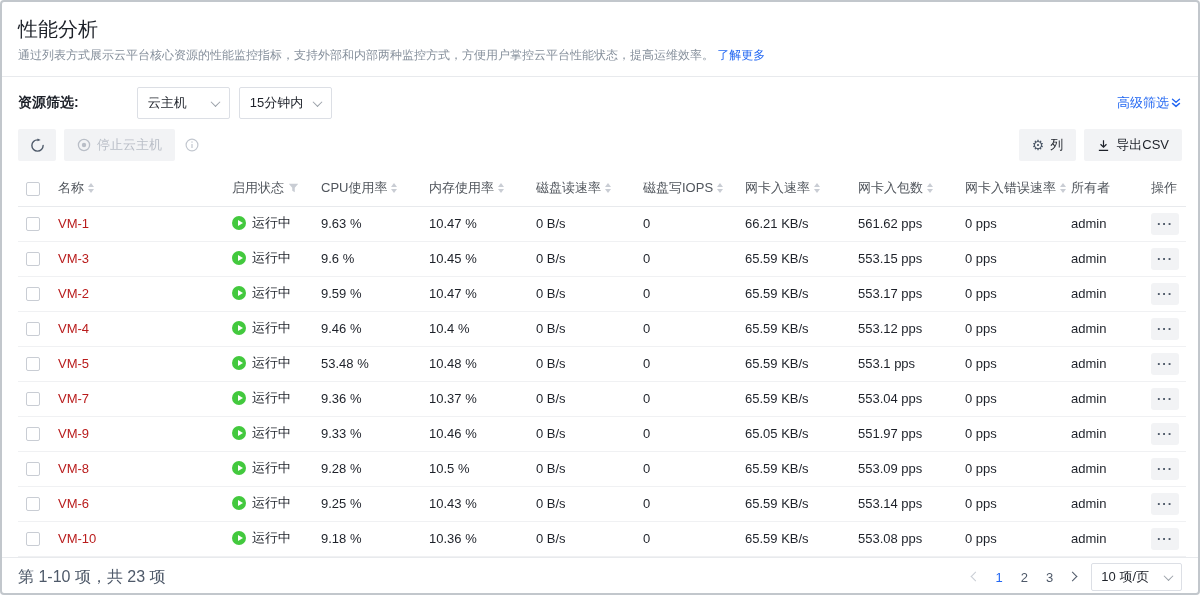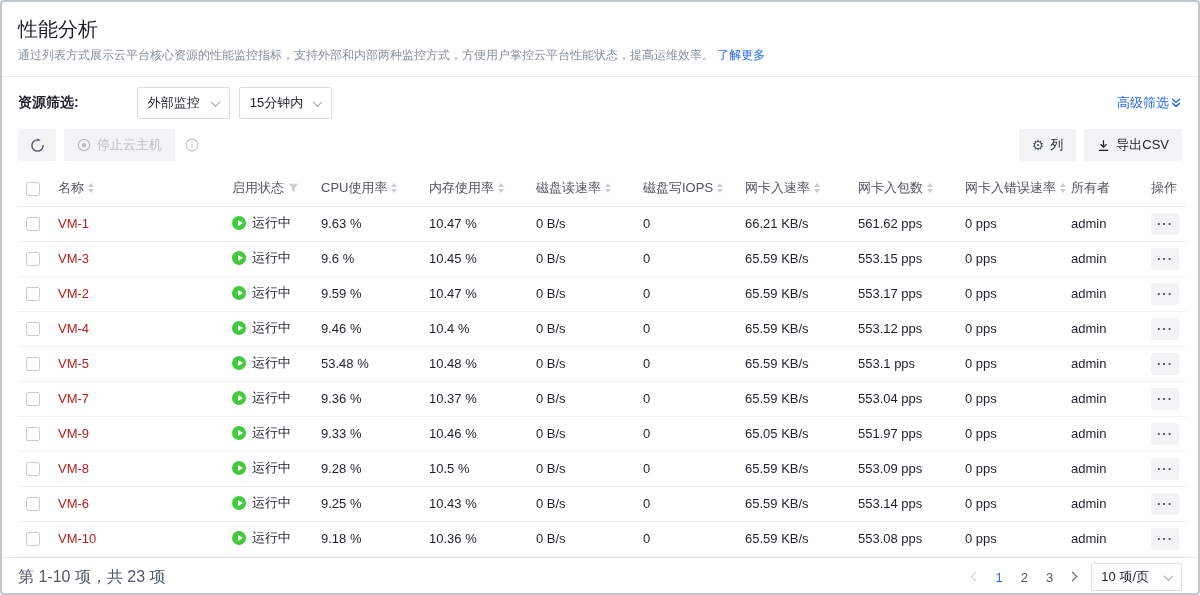--- a/index.html
+++ b/index.html
@@ -81,21 +81,21 @@
     <div class="page-title">性能分析</div>
     <div class="page-subtitle">
       <span>通过列表方式展示云平台核心资源的性能监控指标，支持外部和内部两种监控方式，方便用户掌控云平台性能状态，提高运维效率。</span>
       <a class="link">了解更多</a>
     </div>
   </div>
 
   <div class="filter-bar">
     <span class="filter-label">资源筛选:</span>
     <div class="select">
-      <span>外部监控</span>
+      <span>云主机</span>
       <span class="caret"></span>
     </div>
     <div class="select">
       <span>15分钟内</span>
       <span class="caret"></span>
     </div>
     <div class="filter-spacer"></div>
     <a class="advanced-link">
       <span>高级筛选</span>
       <svg width="12" height="12" viewBox="0 0 12 12" fill="none" stroke="#2468f2" stroke-width="1.4" stroke-linecap="round" stroke-linejoin="round">

